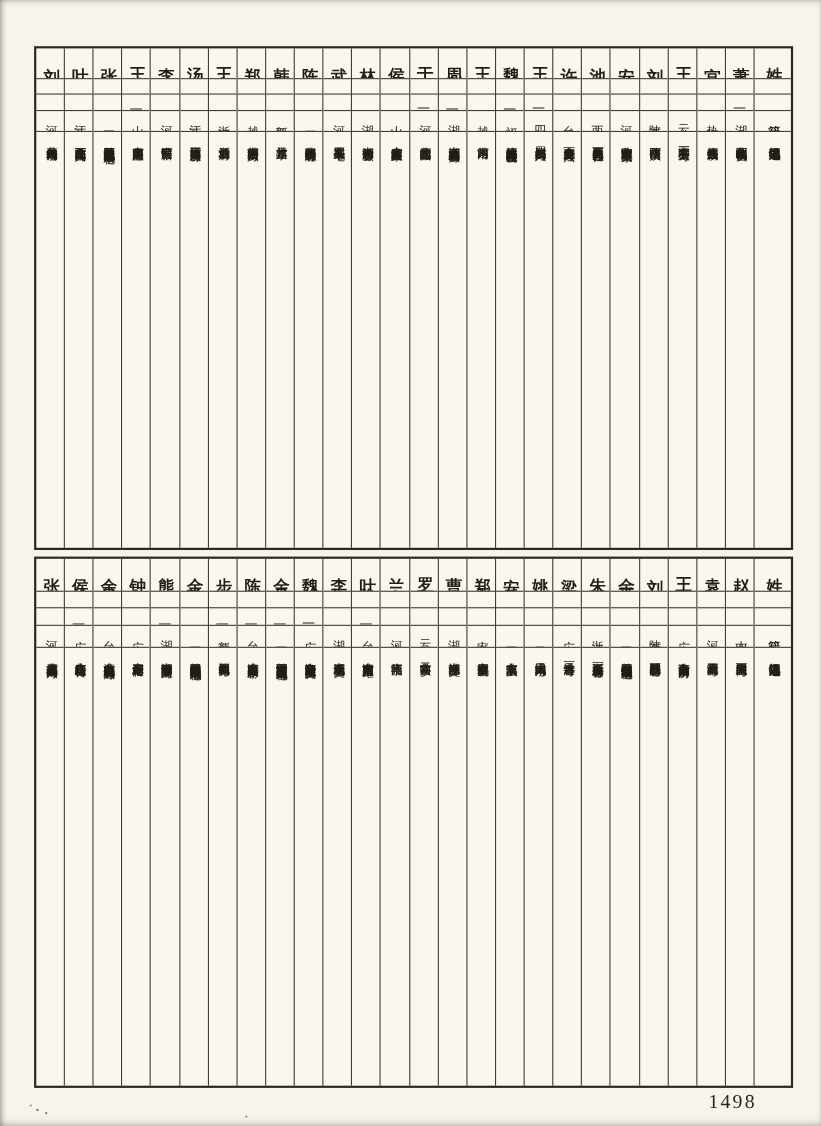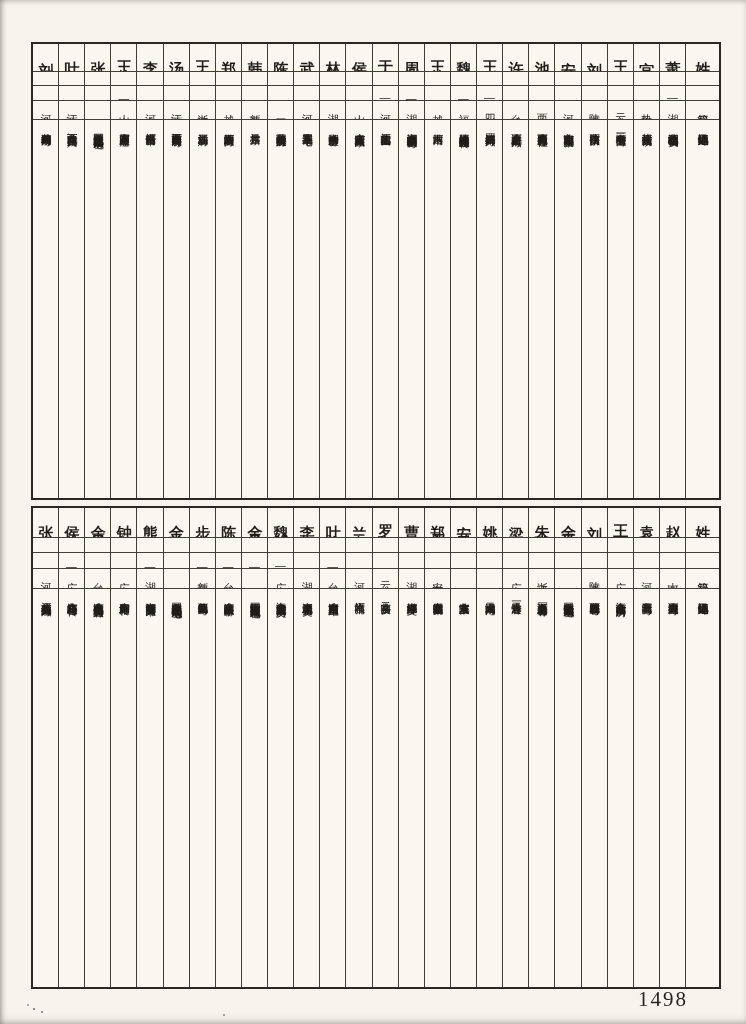--- a/index.html
+++ b/index.html
@@ -72,21 +72,21 @@
   }
   
   .h-label .vtext{font-size:13.5px;font-weight:bold;}
   .h-name  .vtext{padding:14px 0;text-align:justify;text-align-last:justify;}
   .h-alias .vtext,.h-age .vtext{text-align:center;}
   .h-native .vtext{padding:7px 0;text-align:justify;text-align-last:justify;}
   .h-addr  .vtext{padding:34px 0;text-align:justify;text-align-last:justify;font-size:13.5px;font-weight:bold;}
   .page-number{
     position:absolute;
     right:58px;bottom:12px;
-    font-size:21px;letter-spacing:2px;
+    font-size:18px;letter-spacing:2px;
     color:#2a261f;
   }
   .scan-specks{
     position:absolute;left:33px;bottom:14px;width:2px;height:2px;
     background:#6a645a;border-radius:50%;
     box-shadow:8px 3px 0 #7a746a, 190px 6px 0 #8a847a, -6px -4px 0 #9a948a;
   }
 </style>
 </head>
 <body>

